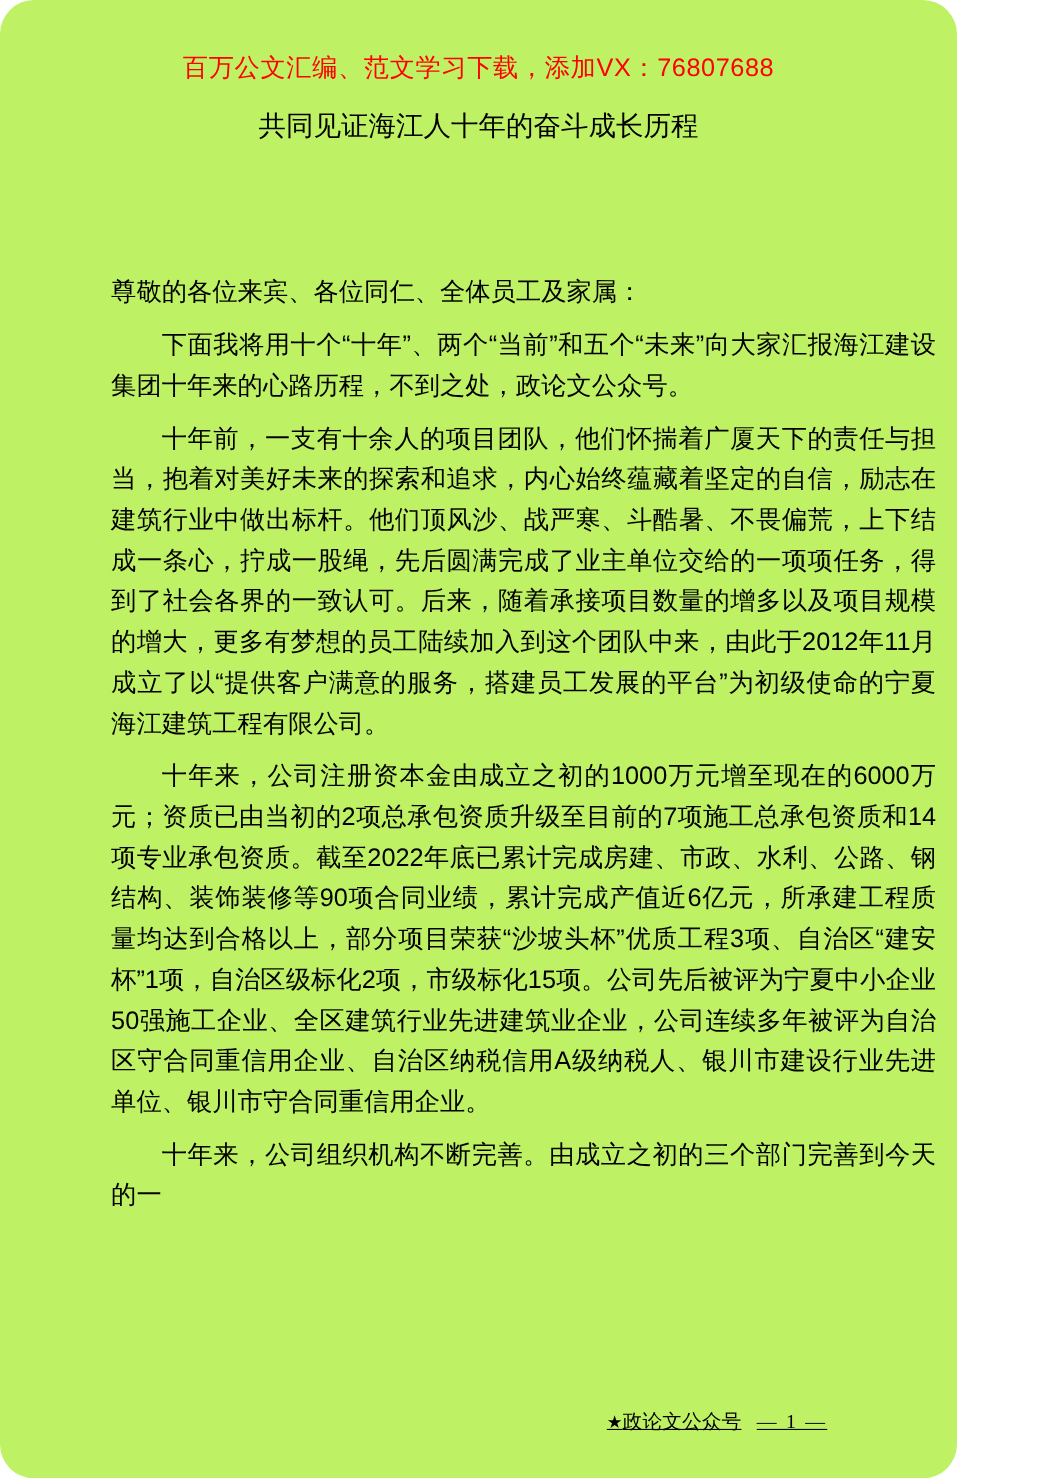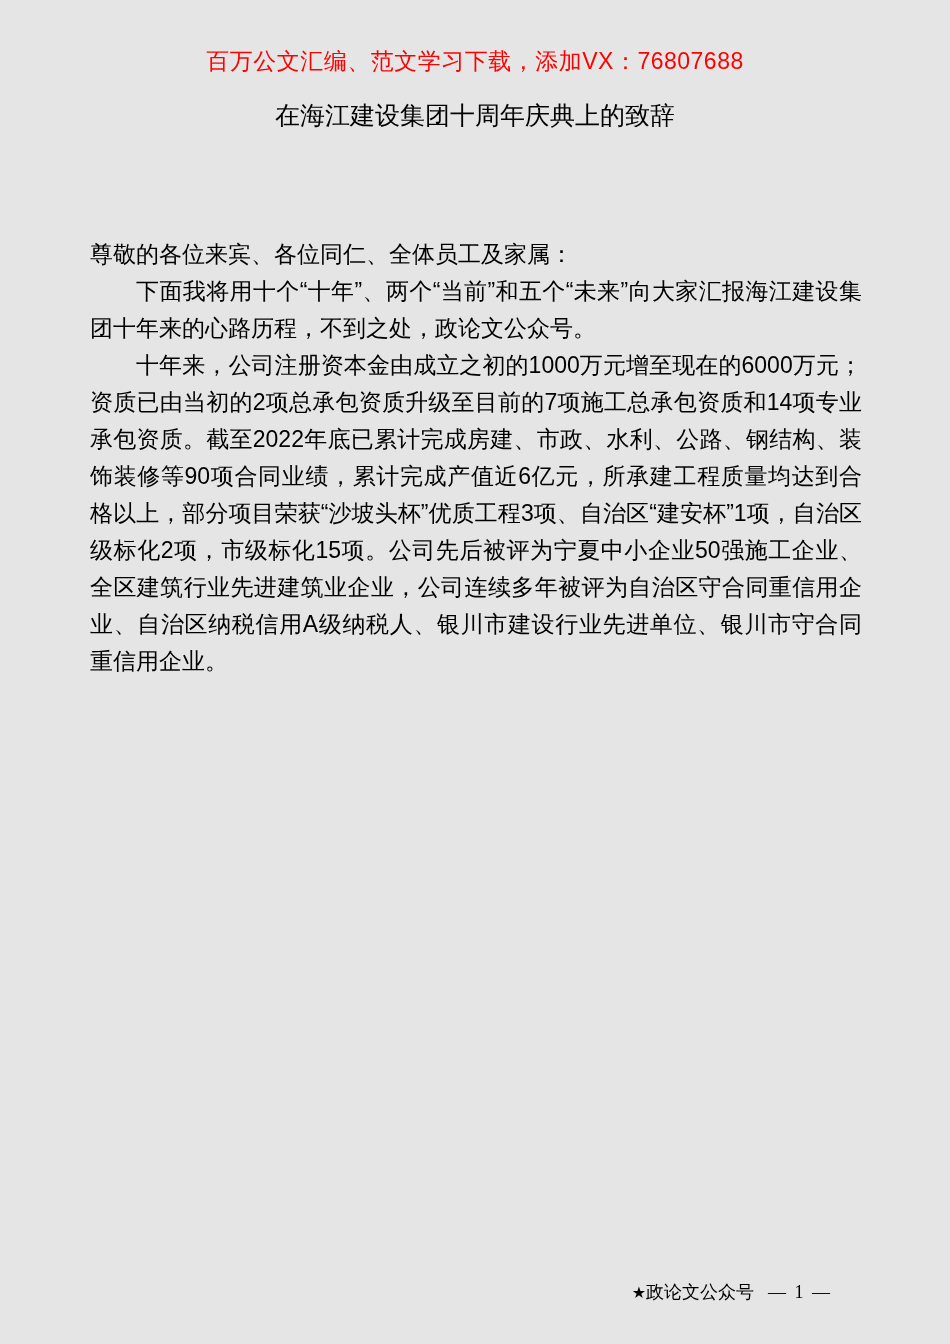--- a/index.html
+++ b/index.html
@@ -2,26 +2,27 @@
 <html><head>
 <meta charset="utf-8">
 <style>
   html, body {
     margin: 0;
     padding: 0;
     background: #ffffff;
   }
   .page {
     position: relative;
-    width: 950px;
+    width: 870px;
     height: 1344px;
-    background: #e5e5e5;
+    background: #bef264;
     color: #000000;
     font-family: "Liberation Sans", "DejaVu Sans", sans-serif;
     overflow: hidden;
+    border-radius: 31px;
   }
   .notice {
     position: absolute;
     top: 47px;
     left: 0;
     right: 0;
     text-align: center;
     font-size: 23px;
     line-height: 28px;
     color: #ff0000;
@@ -42,58 +43,61 @@
   .body-text {
     position: absolute;
     top: 236px;
     left: 90px;
     width: 772px;
     font-size: 23px;
     line-height: 37px;
     text-align: justify;
   }
   .body-text p {
-    margin: 0;
+    margin: 11px;
     padding: 0;
     text-indent: 2em;
   }
   .body-text p.salutation {
     text-indent: 0;
   }
   .page-footer {
     position: absolute;
     top: 1280px;
     right: 118px;
     font-size: 18px;
     line-height: 24px;
     white-space: nowrap;
+    text-decoration: underline;
   }
   .page-footer .star {
     font-size: 16px;
   }
   .page-footer .page-num {
     font-family: "Liberation Serif", "DejaVu Serif", serif;
     margin-left: 14px;
     letter-spacing: 2px;
   }
 </style>
 </head>
 <body>
 
 <div class="page">
 
   <div class="notice" style="color: rgb(255, 0, 0);">百万公文汇编、范文学习下载，添加VX：76807688</div>
 
   <div class="header-block">
-    <div class="doc-title">在海江建设集团十周年庆典上的致辞</div>
+    <div class="doc-title">共同见证海江人十年的奋斗成长历程</div>
   </div>
 
   <div class="body-text">
     <p class="salutation">尊敬的各位来宾、各位同仁、全体员工及家属：</p>
     <p>下面我将用十个“十年”、两个“当前”和五个“未来”向大家汇报海江建设集团十年来的心路历程，不到之处，政论文公众号。</p>
+    <p>十年前，一支有十余人的项目团队，他们怀揣着广厦天下的责任与担当，抱着对美好未来的探索和追求，内心始终蕴藏着坚定的自信，励志在建筑行业中做出标杆。他们顶风沙、战严寒、斗酷暑、不畏偏荒，上下结成一条心，拧成一股绳，先后圆满完成了业主单位交给的一项项任务，得到了社会各界的一致认可。后来，随着承接项目数量的增多以及项目规模的增大，更多有梦想的员工陆续加入到这个团队中来，由此于2012年11月成立了以“提供客户满意的服务，搭建员工发展的平台”为初级使命的宁夏海江建筑工程有限公司。</p>
     <p>十年来，公司注册资本金由成立之初的1000万元增至现在的6000万元；资质已由当初的2项总承包资质升级至目前的7项施工总承包资质和14项专业承包资质。截至2022年底已累计完成房建、市政、水利、公路、钢结构、装饰装修等90项合同业绩，累计完成产值近6亿元，所承建工程质量均达到合格以上，部分项目荣获“沙坡头杯”优质工程3项、自治区“建安杯”1项，自治区级标化2项，市级标化15项。公司先后被评为宁夏中小企业50强施工企业、全区建筑行业先进建筑业企业，公司连续多年被评为自治区守合同重信用企业、自治区纳税信用A级纳税人、银川市建设行业先进单位、银川市守合同重信用企业。</p>
+    <p>十年来，公司组织机构不断完善。由成立之初的三个部门完善到今天的一</p>
   </div>
 
   <div class="page-footer">
     <span class="star">★</span><span>政论文公众号</span><span class="page-num">— 1 —</span>
   </div>
 
 </div>
 
 </body></html>

